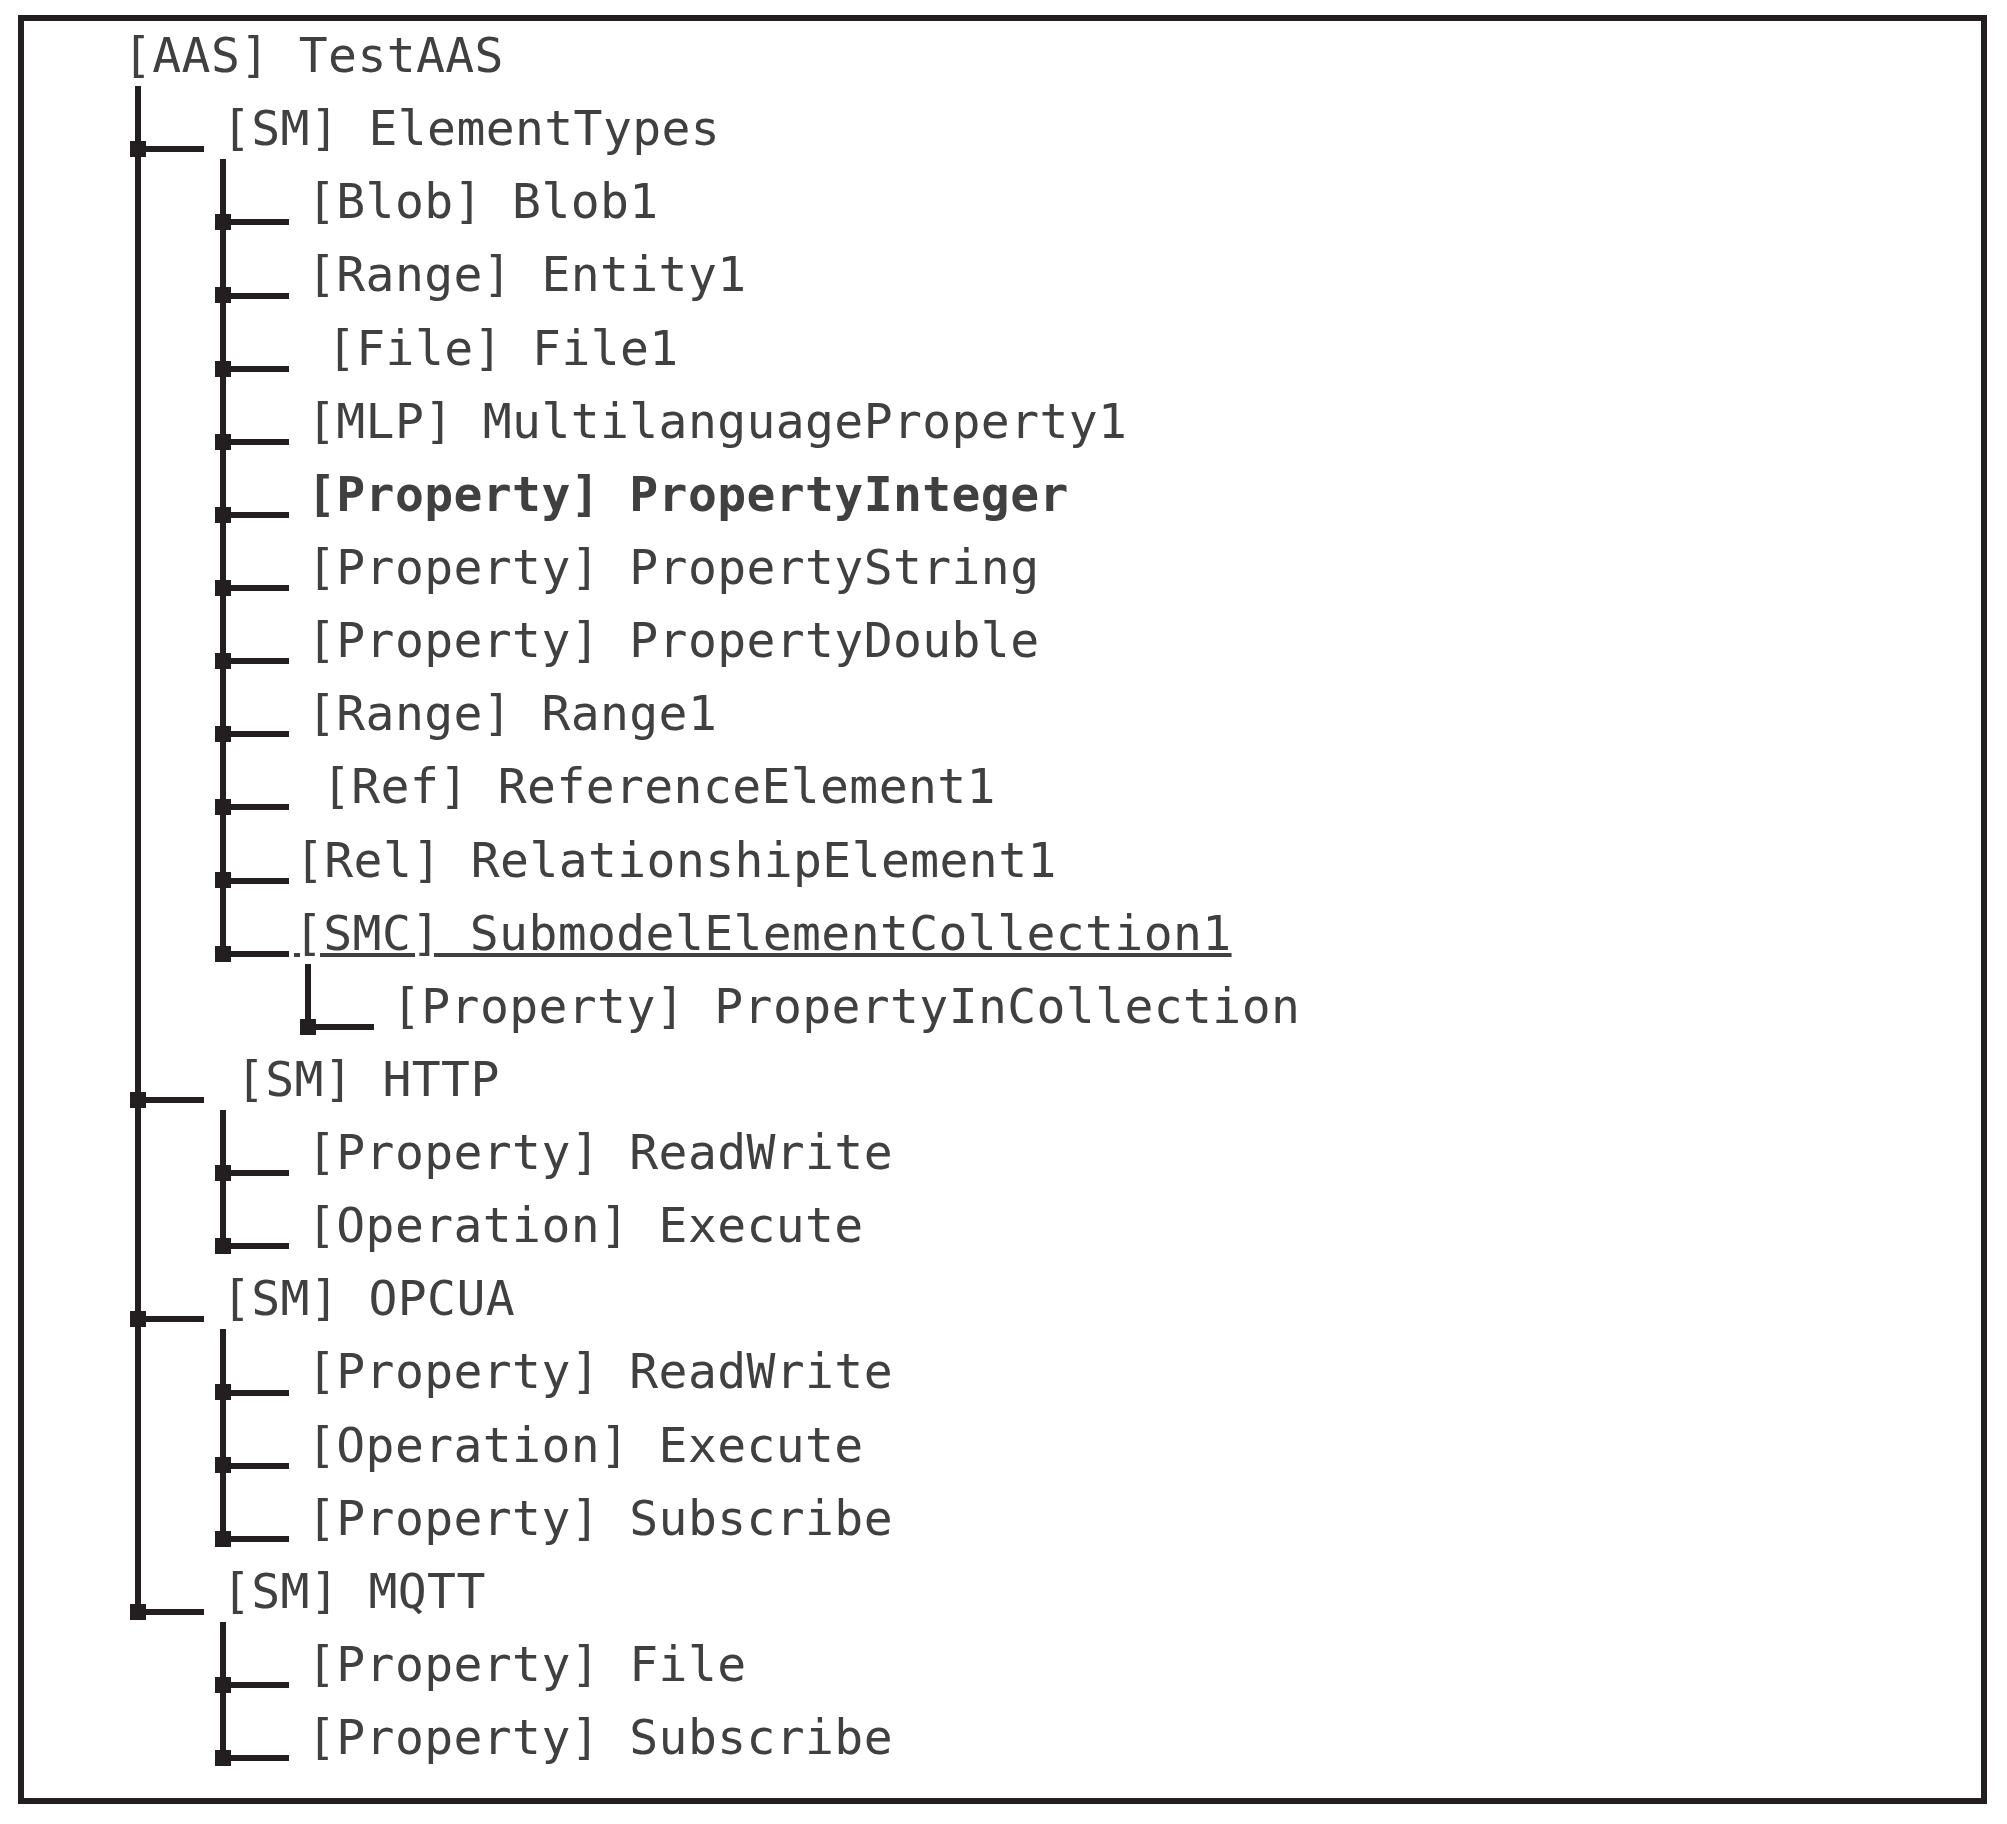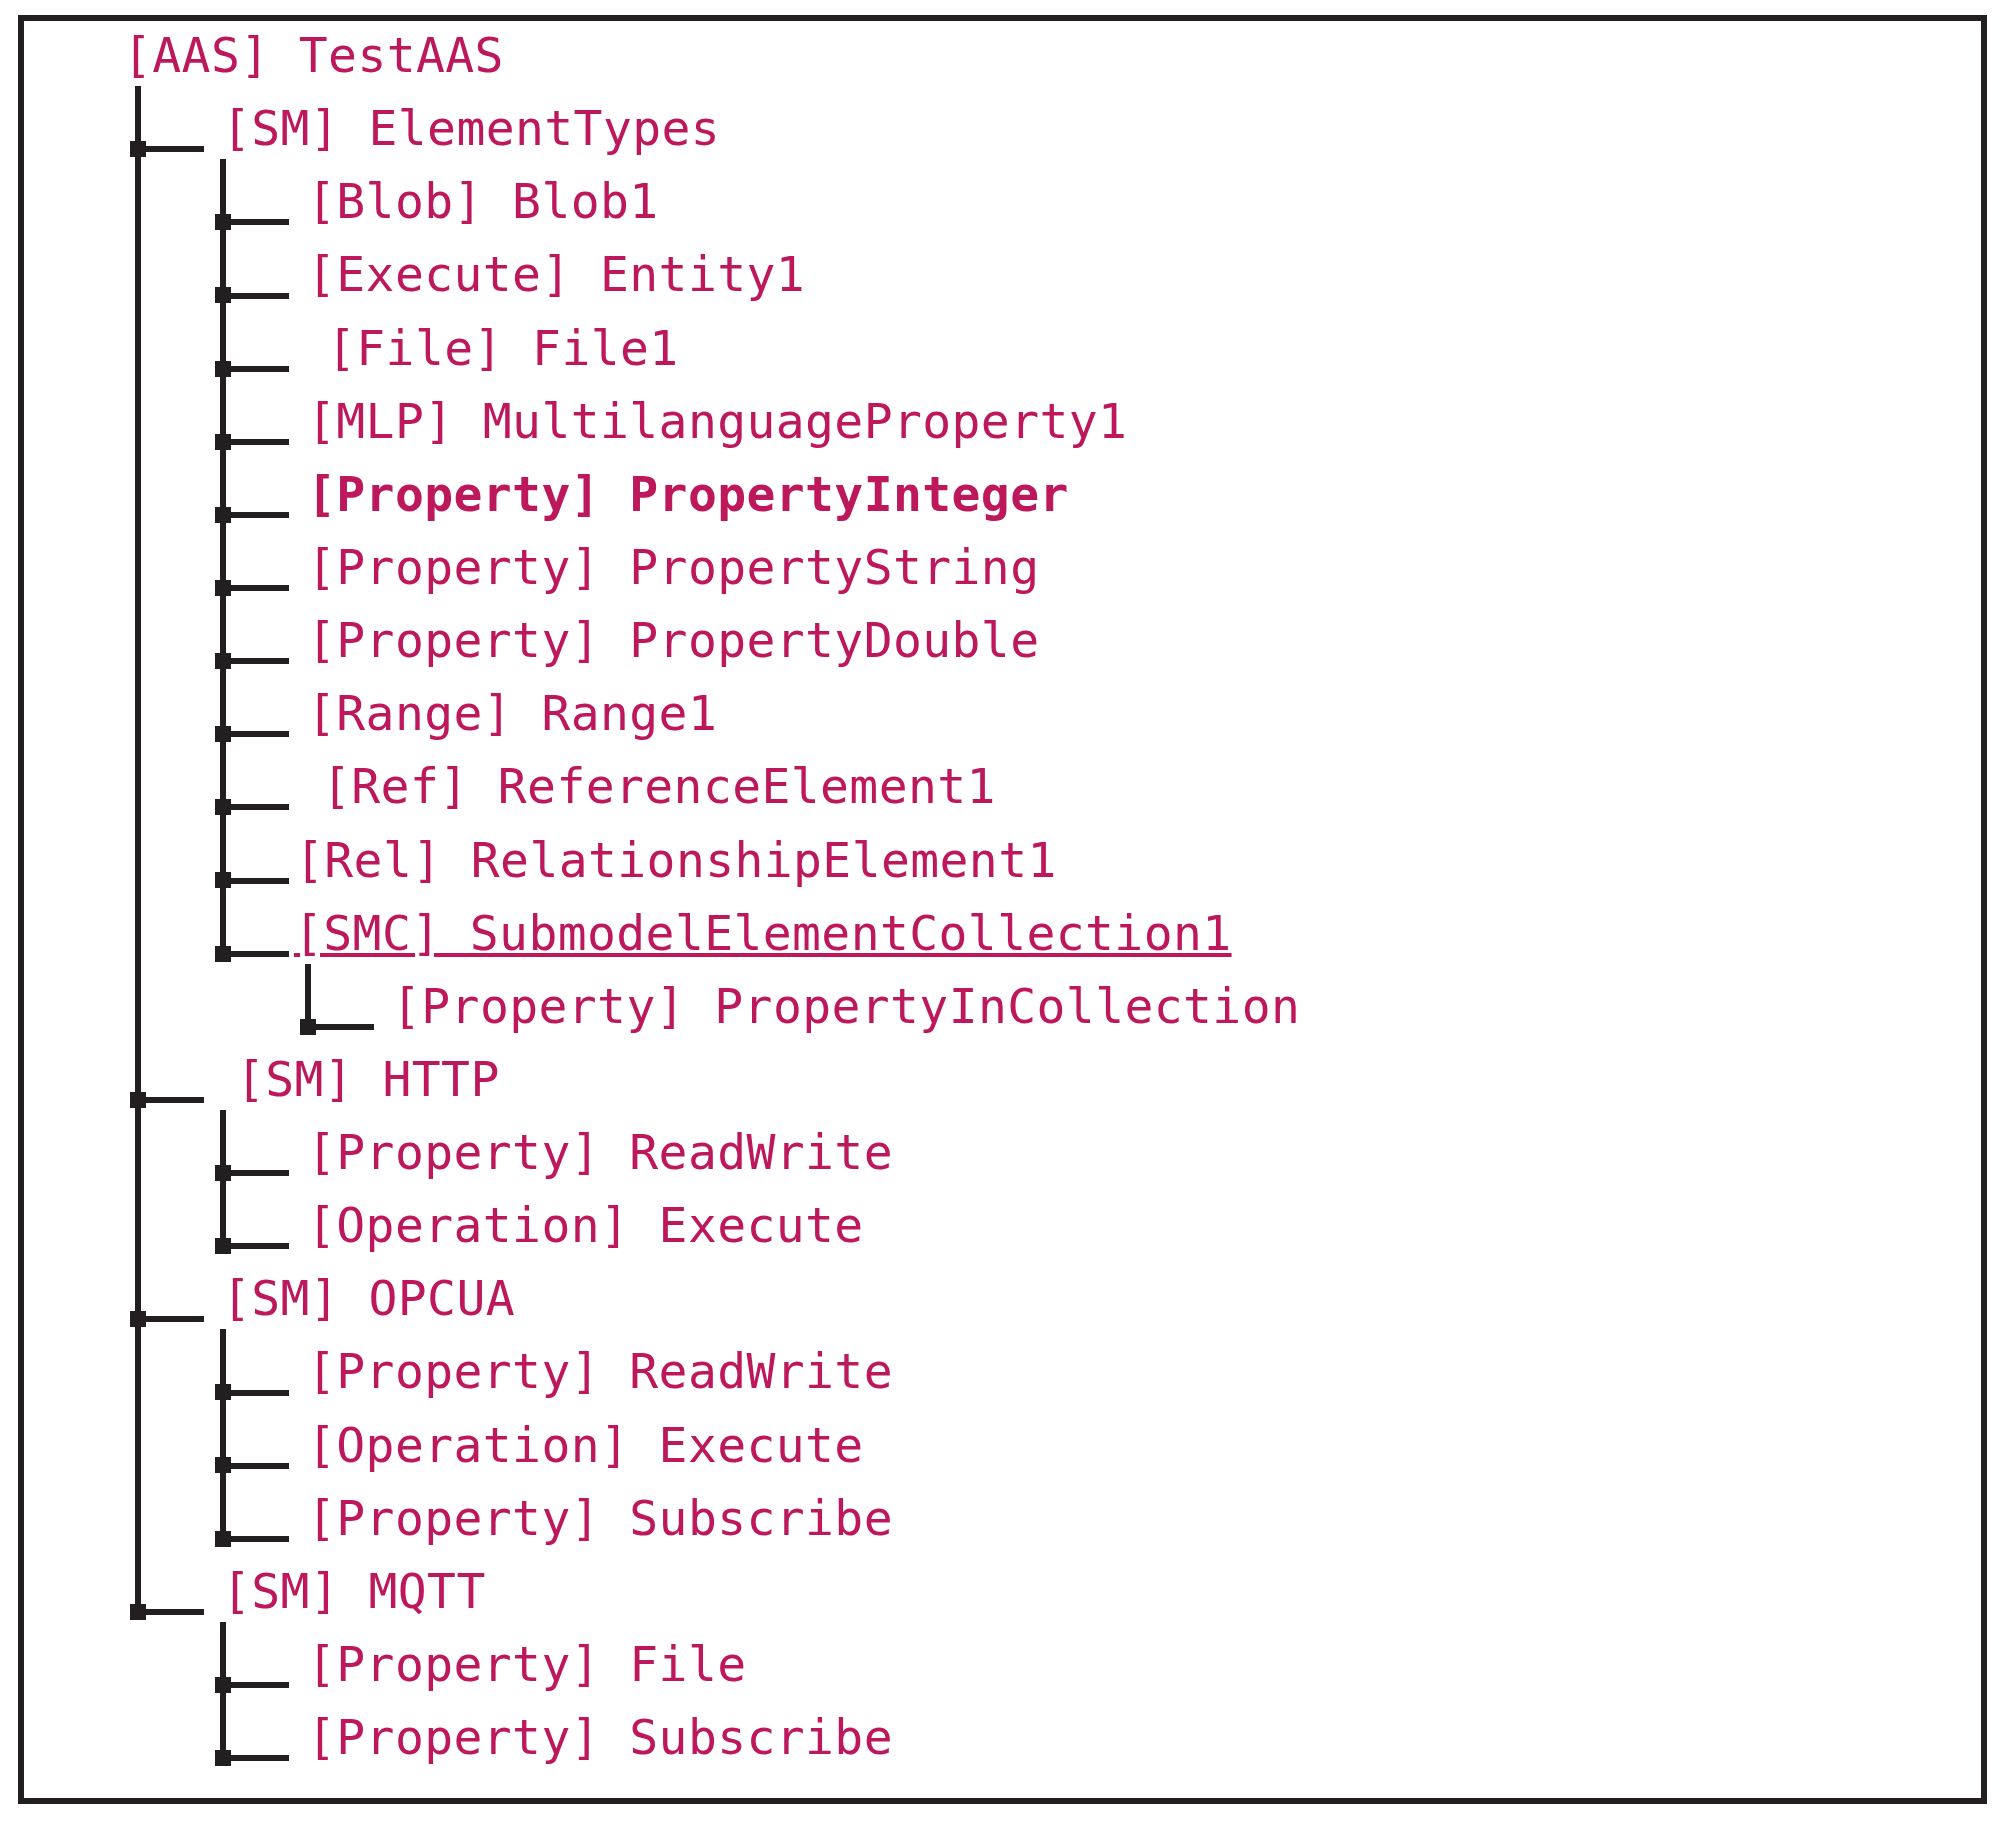--- a/index.html
+++ b/index.html
@@ -49,21 +49,21 @@
   }
 
   .row-label {
     position: absolute;
     top: 0;
     left: 0;
     font-family: "DejaVu Sans Mono", "Liberation Mono", monospace;
     font-size: 48px;
     line-height: 62px;
     letter-spacing: 0.4px;
-    color: #be185d;
+    color: #404040;
     white-space: pre;
   }
 
   
   .trunk {
     position: absolute;
     width: 6px;
     background: #231f20;
   }
 
@@ -93,21 +93,21 @@
       <div class="tree-row" style="top: 24px;">
         <span class="row-label" style="left: 123px;">[AAS] TestAAS</span>
       </div>
       <div class="tree-row" style="top: 97px;">
         <span class="row-label" style="left: 222px;">[SM] ElementTypes</span>
       </div>
       <div class="tree-row" style="top: 170px;">
         <span class="row-label" style="left: 307px;">[Blob] Blob1</span>
       </div>
       <div class="tree-row" style="top: 243px;">
-        <span class="row-label" style="left: 307px;">[Execute] Entity1</span>
+        <span class="row-label" style="left: 307px;">[Range] Entity1</span>
       </div>
       <div class="tree-row" style="top: 317px;">
         <span class="row-label" style="left: 307px; margin-left: 20px;">[File] File1</span>
       </div>
       <div class="tree-row" style="top: 390px;">
         <span class="row-label" style="left: 307px;">[MLP] MultilanguageProperty1</span>
       </div>
       <div class="tree-row" style="top: 463px;">
         <span class="row-label" style="left: 307px; font-weight: bold;">[Property] PropertyInteger</span>
       </div>

